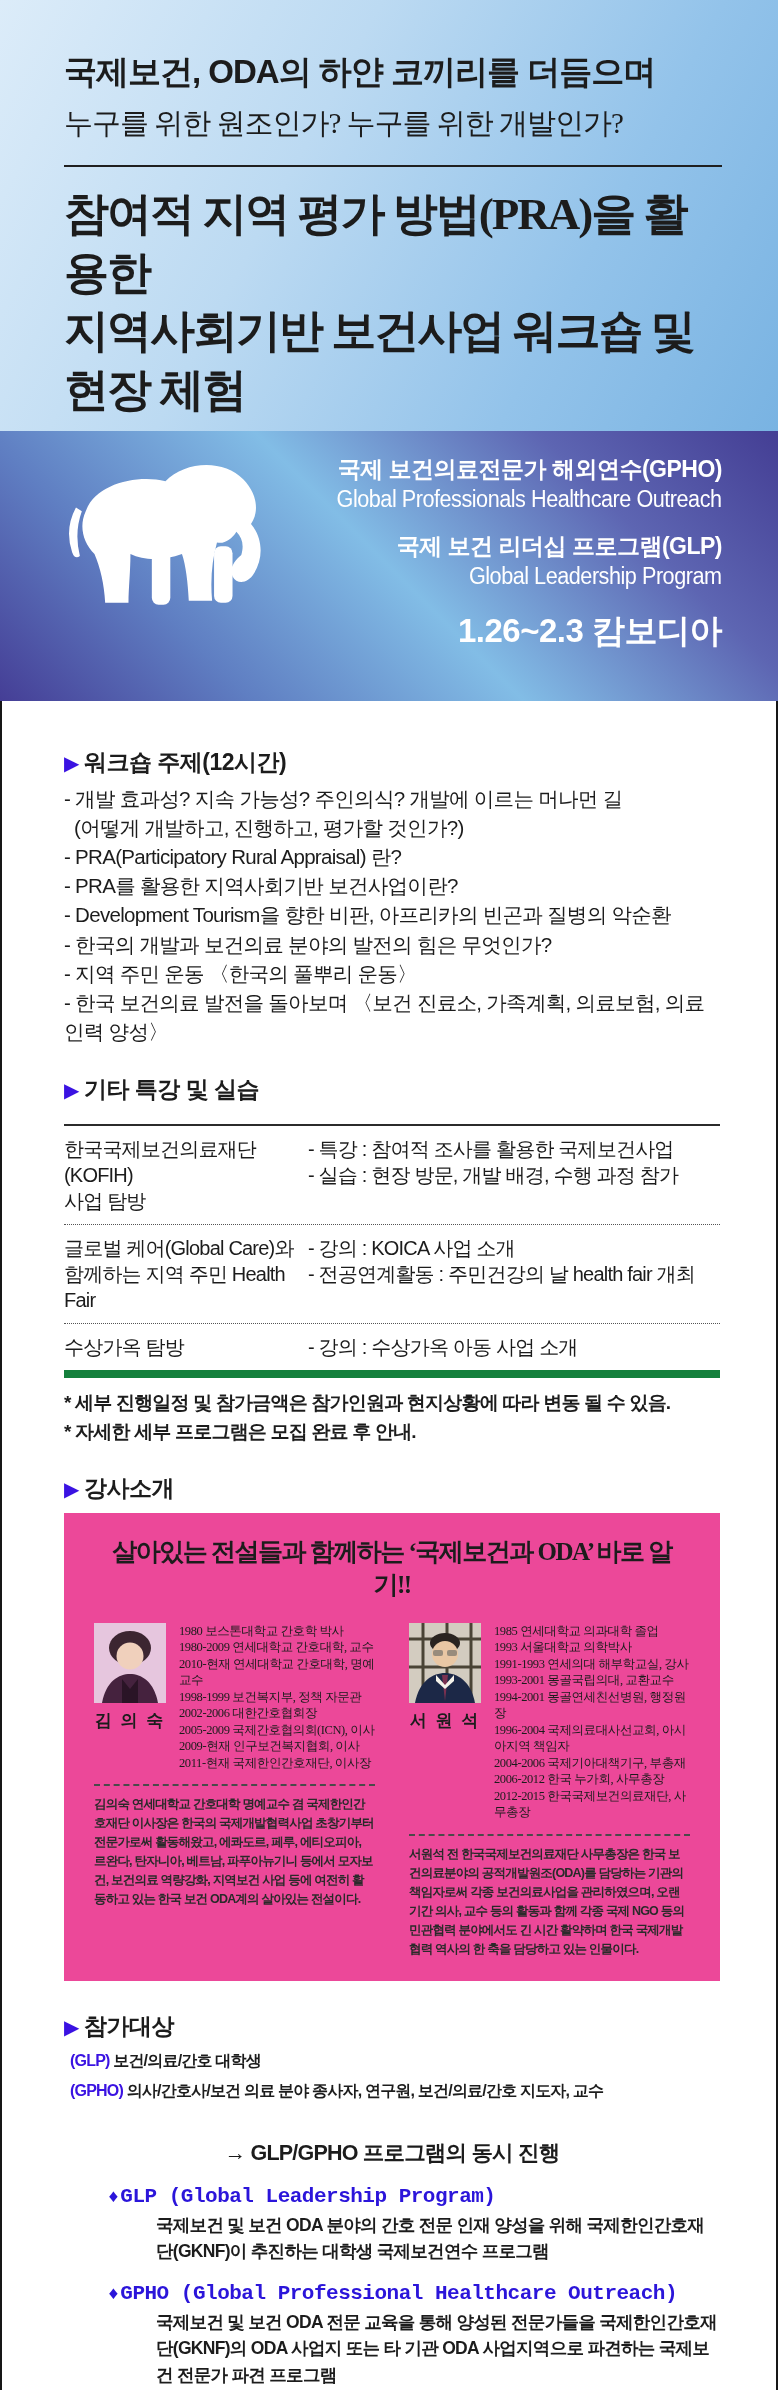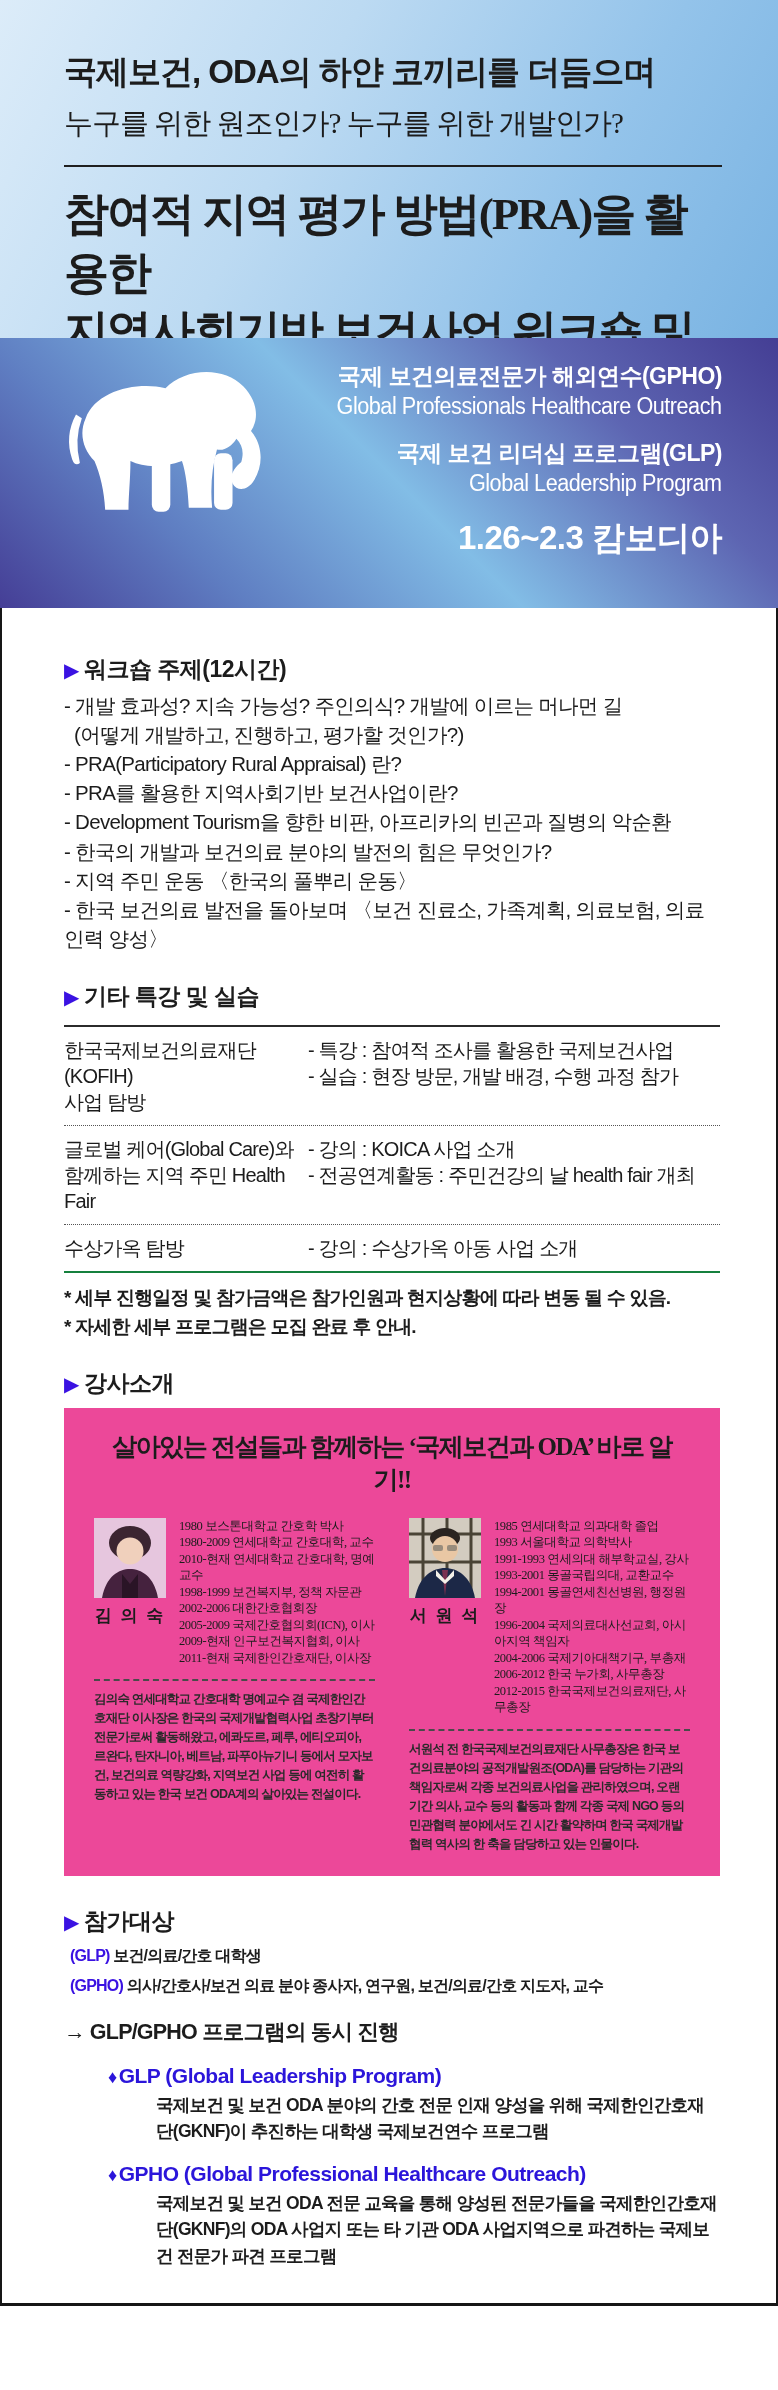--- a/index.html
+++ b/index.html
@@ -1,20 +1,20 @@
 <!DOCTYPE html>
 <html><head>
 <meta charset="utf-8">
 <style>
   html,body{margin:0;padding:0;background:#ffffff;}
   body{font-family:"Liberation Sans","DejaVu Sans",sans-serif;color:#1c1c1c;}
   .page{width:778px;margin:0 auto;background:#fff;}
 
   
-  .hdr{height:338px;box-sizing:border-box;padding:50px 56px 0 64px;
+  .hdr{height:431px;box-sizing:border-box;padding:50px 56px 0 64px;
        background:linear-gradient(118deg,#dcecf9 0%,#bcdaf2 38%,#93c3ea 72%,#79b3e2 100%);}
   .h-title1{font-size:33px;font-weight:bold;letter-spacing:-1px;}
   .h-sub{font-family:"Liberation Serif","DejaVu Serif",serif;font-size:29px;margin-top:9px;letter-spacing:-1px;}
   .rule{border:0;border-top:2px solid #1f1f1f;margin:21px 0 18px 0;}
   .h-main{font-family:"Liberation Serif","DejaVu Serif",serif;font-size:45px;font-weight:bold;
           line-height:1.3;letter-spacing:-2px;}
   .rule2{margin-top:18px;margin-bottom:0;}
 
   
   .banner{height:270px;position:relative;overflow:hidden;
@@ -32,21 +32,21 @@
   .inner{position:relative;z-index:1;padding:46px 56px 34px 62px;box-sizing:border-box;}
 
   .sec-h{font-size:23px;font-weight:bold;margin:0;letter-spacing:-0.5px;}
   .arrow{color:#3a12e2;font-size:20px;margin-right:5px;}
 
   .ws-item{font-size:20.5px;line-height:1.42;letter-spacing:-0.7px;}
   .ws-list{margin-top:6px;}
   .cont{padding-left:10px;}
 
   .extras{margin-top:28px;}
-  .ex-table{margin-top:13px;border-top:2px solid #2b2b2b;border-bottom:2px solid #15803d;}
+  .ex-table{margin-top:19px;border-top:2px solid #2b2b2b;border-bottom:8px solid #15803d;}
   .ex-row{display:flex;padding:10px 0;border-bottom:1px dotted #555;}
   .ex-row:last-child{border-bottom:0;}
   .ex-left{width:244px;font-size:20px;line-height:1.3;letter-spacing:-0.8px;}
   .ex-right{flex:1;font-size:20px;line-height:1.3;letter-spacing:-0.8px;}
   .notes{margin-top:13px;}
   .note{font-size:19px;font-weight:600;line-height:1.28;margin-top:5px;letter-spacing:-0.8px;}
 
   .inst{margin-top:28px;}
   .inst-box{margin-top:9px;background:#ec4899;padding:22px 30px 22px 30px;}
   .box-title{font-family:"Liberation Serif","DejaVu Serif",serif;font-size:25px;font-weight:bold;
@@ -58,24 +58,24 @@
   .photo{width:72px;height:80px;display:block;}
   .inst-name{font-size:17px;font-weight:bold;text-align:center;margin-top:6px;letter-spacing:2px;}
   .career{font-family:"Liberation Serif","DejaVu Serif",serif;font-size:12.5px;line-height:1.32;
           letter-spacing:-0.4px;flex:1;min-width:0;}
   .dash-sep{border:0;border-top:2px dashed #4a4a4a;margin:13px 0 9px 0;}
   .bio{font-size:12.5px;line-height:1.52;letter-spacing:-0.8px;font-weight:600;color:#2a2a2a;}
 
   .part{margin-top:30px;}
   .p-line{font-size:16px;font-weight:bold;margin-top:9px;padding-left:6px;letter-spacing:-0.8px;}
   .tag{color:#3a12e2;}
-  .simul-t{font-size:21.5px;font-weight:600;margin-top:20px;letter-spacing:-0.8px;}
+  .simul-t{font-size:21.5px;font-weight:600;margin-top:36px;letter-spacing:-0.8px;text-align:center;}
   .simul-p{font-size:21.5px;font-weight:600;line-height:1.42;margin-top:8px;letter-spacing:-0.9px;}
   .prog{margin-top:18px;margin-left:44px;}
-  .prog-title{color:#2b15da;font-size:21px;font-weight:bold;letter-spacing:-0.5px;}
+  .prog-title{color:#2b15da;font-size:21px;font-weight:bold;letter-spacing:-0.5px;font-family:Liberation Mono, monospace;}
   .diamond{color:#2b15da;margin-right:2px;font-size:18px;}
   .prog-desc{font-size:17.5px;font-weight:600;line-height:1.5;margin-top:4px;letter-spacing:-0.7px;margin-left:48px;}
 </style>
 </head>
 <body>
 
 <div class="page">
 
   <header class="hdr">
     <div class="h-title1">국제보건, ODA의 하얀 코끼리를 더듬으며</div>

